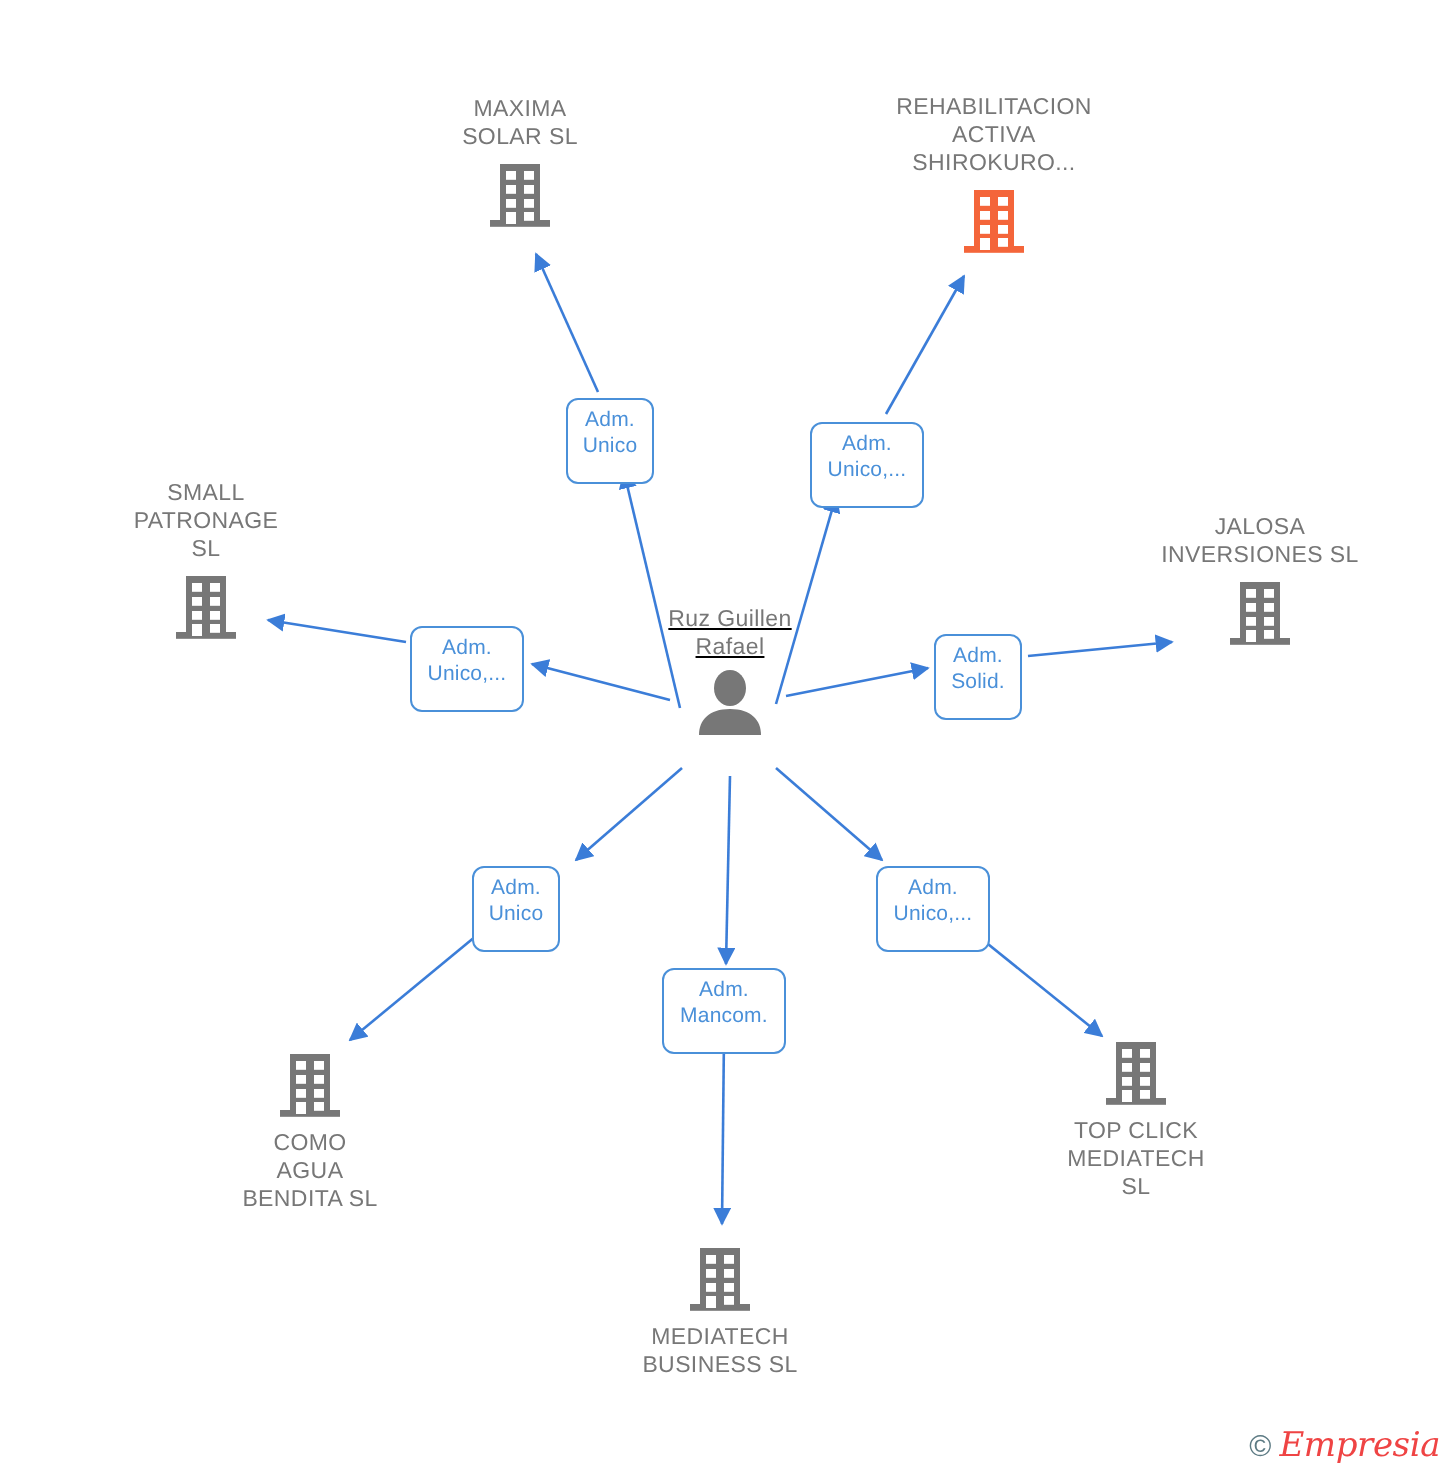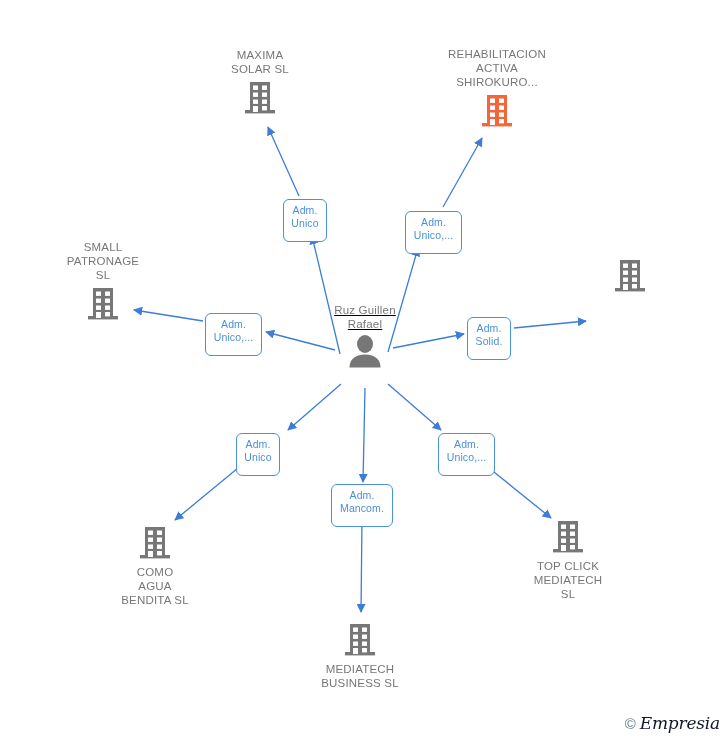--- a/index.html
+++ b/index.html
@@ -76,21 +76,21 @@
   }
   #watermark .copy {
     font-size: 15px;
     color: #5d7b84;
     line-height: 1;
   }
   #watermark .brand {
     font-family: "DejaVu Serif", serif;
     font-style: italic;
     font-size: 17px;
-    color: #0f172a;
+    color: #ef4444;
     line-height: 1;
     letter-spacing: -0.2px;
   }
 </style>
 </head>
 <body>
 
 <div id="canvas">
 
   <svg id="edge-layer" viewBox="0 0 728 740" xmlns="http://www.w3.org/2000/svg">
@@ -204,20 +204,22 @@
         <rect x="21" y="13.5" width="5" height="4.4"></rect>
         <rect x="12" y="20.5" width="5" height="4.4"></rect>
         <rect x="21" y="20.5" width="5" height="4.4"></rect>
         <rect x="12" y="27" width="5" height="6"></rect>
         <rect x="21" y="27" width="5" height="4.4"></rect>
       </g>
     </svg>
   </div>
 
   <div class="node" style="left:630px; top:257px;">
+    <div class="node-label above">JALOSA
+INVERSIONES SL</div>
     <svg class="node-icon" viewBox="0 0 38 38">
       <g fill="#777777">
         <rect x="9" y="3" width="20" height="30"></rect>
         <rect x="4" y="31" width="30" height="3.4"></rect>
       </g>
       <g fill="#ffffff">
         <rect x="12" y="6.5" width="5" height="4.4"></rect>
         <rect x="21" y="6.5" width="5" height="4.4"></rect>
         <rect x="12" y="13.5" width="5" height="4.4"></rect>
         <rect x="21" y="13.5" width="5" height="4.4"></rect>

